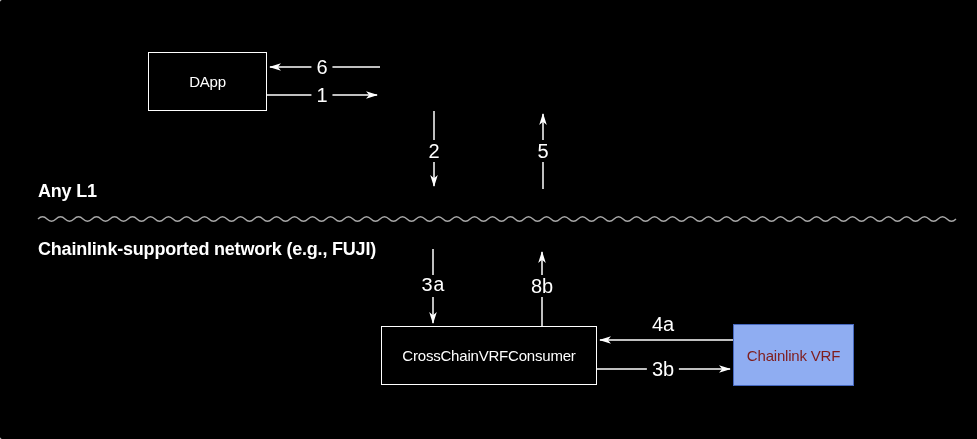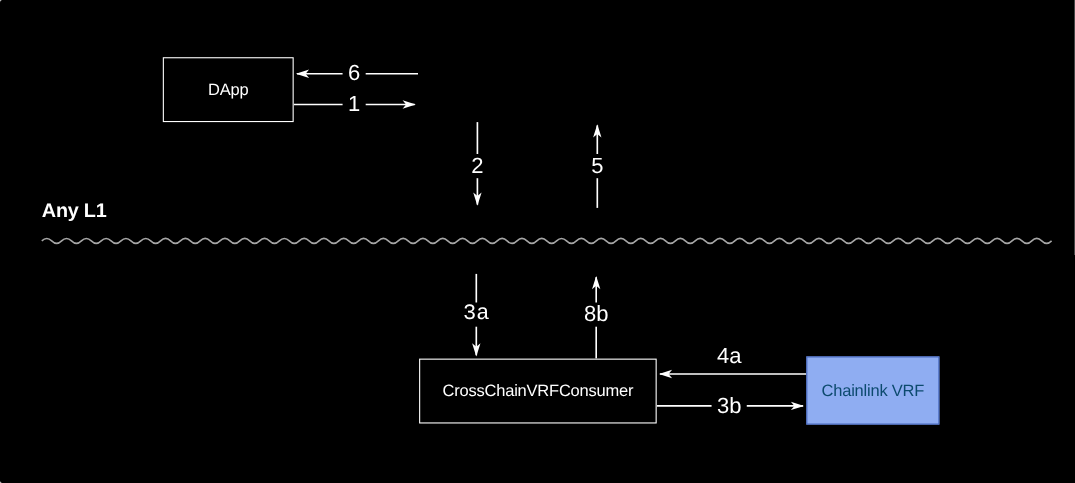--- a/index.html
+++ b/index.html
@@ -32,21 +32,21 @@
     background:var(--background);
     border:1.5px solid var(--node-border);
     color:var(--node-text);
     display:flex;align-items:center;justify-content:center;
     font-size:15px;letter-spacing:-0.2px;
     z-index:2;text-align:center;
   }
   .node.blue{
     background:var(--chainlink-fill);
     border:1.5px solid var(--chainlink-border);
-    color:#0c4a6e;
+    color:#7f1d1d;
     text-align:center;
   }
   .edge-label{
     position:absolute;
     transform:translate(-50%,-50%);
     background:var(--background);
     color:var(--node-text);
     font-size:20px;
     padding:0 5px;
     line-height:22px;
@@ -109,14 +109,15 @@
   <div class="edge-label" style="left:322px;top:67px;">6</div>
   <div class="edge-label" style="left:322px;top:95px;">1</div>
   <div class="edge-label" style="left:434px;top:151px;">2</div>
   <div class="edge-label" style="left:543px;top:151px;">5</div>
   <div class="edge-label" style="left:433px;top:286px;font-family:Liberation Mono, monospace;">3a</div>
   <div class="edge-label" style="left:542px;top:286px;">8b</div>
   <div class="edge-label" style="left:663px;top:324px;">4a</div>
   <div class="edge-label" style="left:663px;top:369px;">3b</div>
 
   <div class="region-label" style="left:38px;top:181px;">Any L1</div>
+  <div class="region-label" style="left:38px;top:239px;">Chainlink-supported network (e.g., FUJI)</div>
 
 </div>
 
 </body></html>

